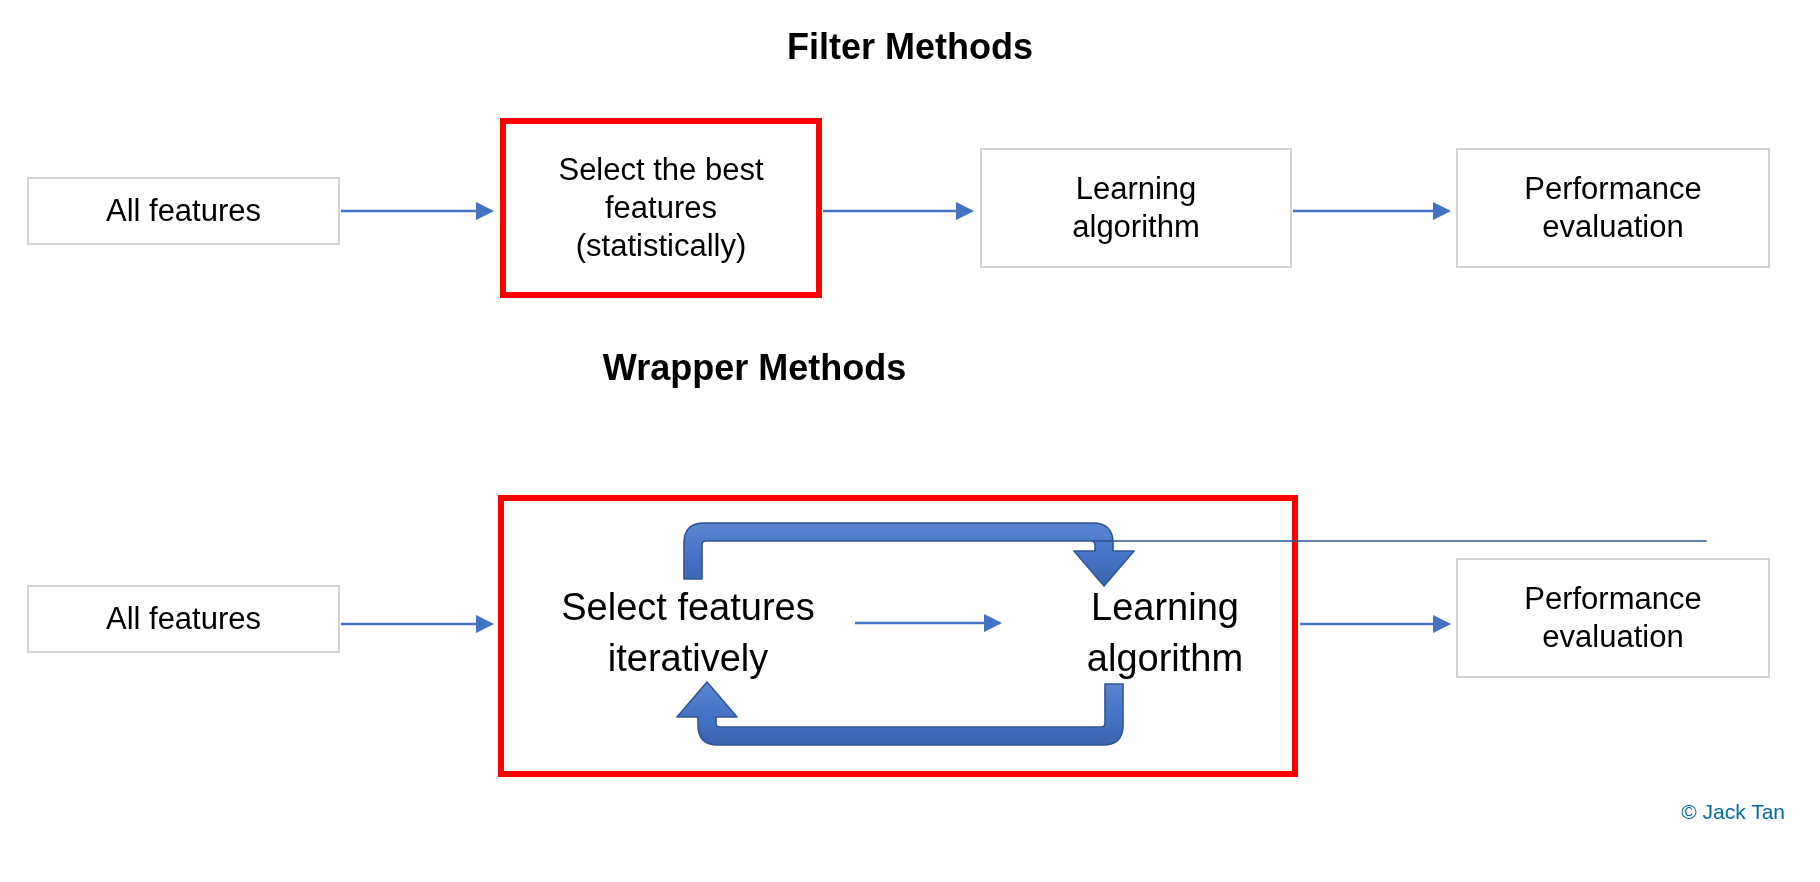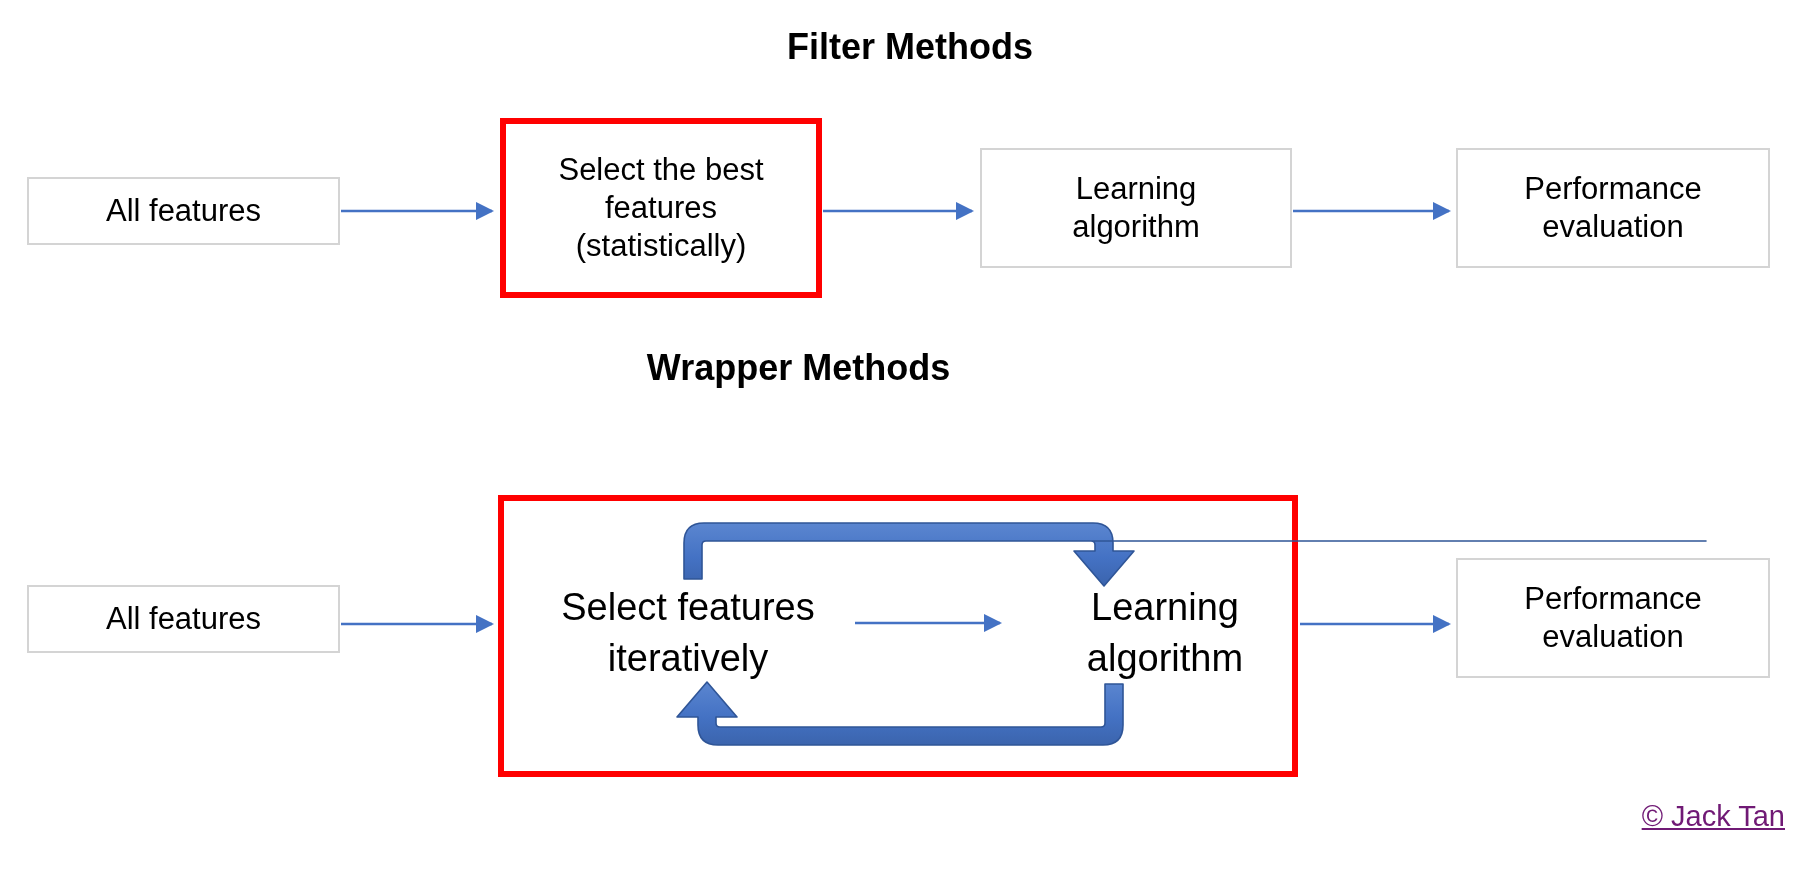--- a/index.html
+++ b/index.html
@@ -32,21 +32,20 @@
     right: 0;
     top: 26px;
     width: 1820px;
     
   }
   #title-wrapper {
     left: 0;
     right: 0;
     top: 347px;
     width: 1509px;
-    padding-left: 44px;
   }
   
   .box {
     position: absolute;
     box-sizing: border-box;
     background: #ffffff;
     border: 2px solid #d4d4d4;
     display: flex;
     align-items: center;
     justify-content: center;
@@ -91,24 +90,23 @@
     position: absolute;
     left: 0; top: 0;
     width: 1820px;
     height: 882px;
     pointer-events: none;
   }
   #copyright {
     position: absolute;
     right: 35px;
     top: 800px;
-    font-size: 29px;
-    color: #701a75;
+    font-size: 21px;
+    color: #0369a1;
     white-space: nowrap;
-    text-decoration: underline;
   }
 </style>
 </head>
 <body>
 
 <div id="canvas">
 
   <div class="section-title" id="title-filter">Filter Methods</div>
 
   <div class="section-title" id="title-wrapper">Wrapper Methods</div>

